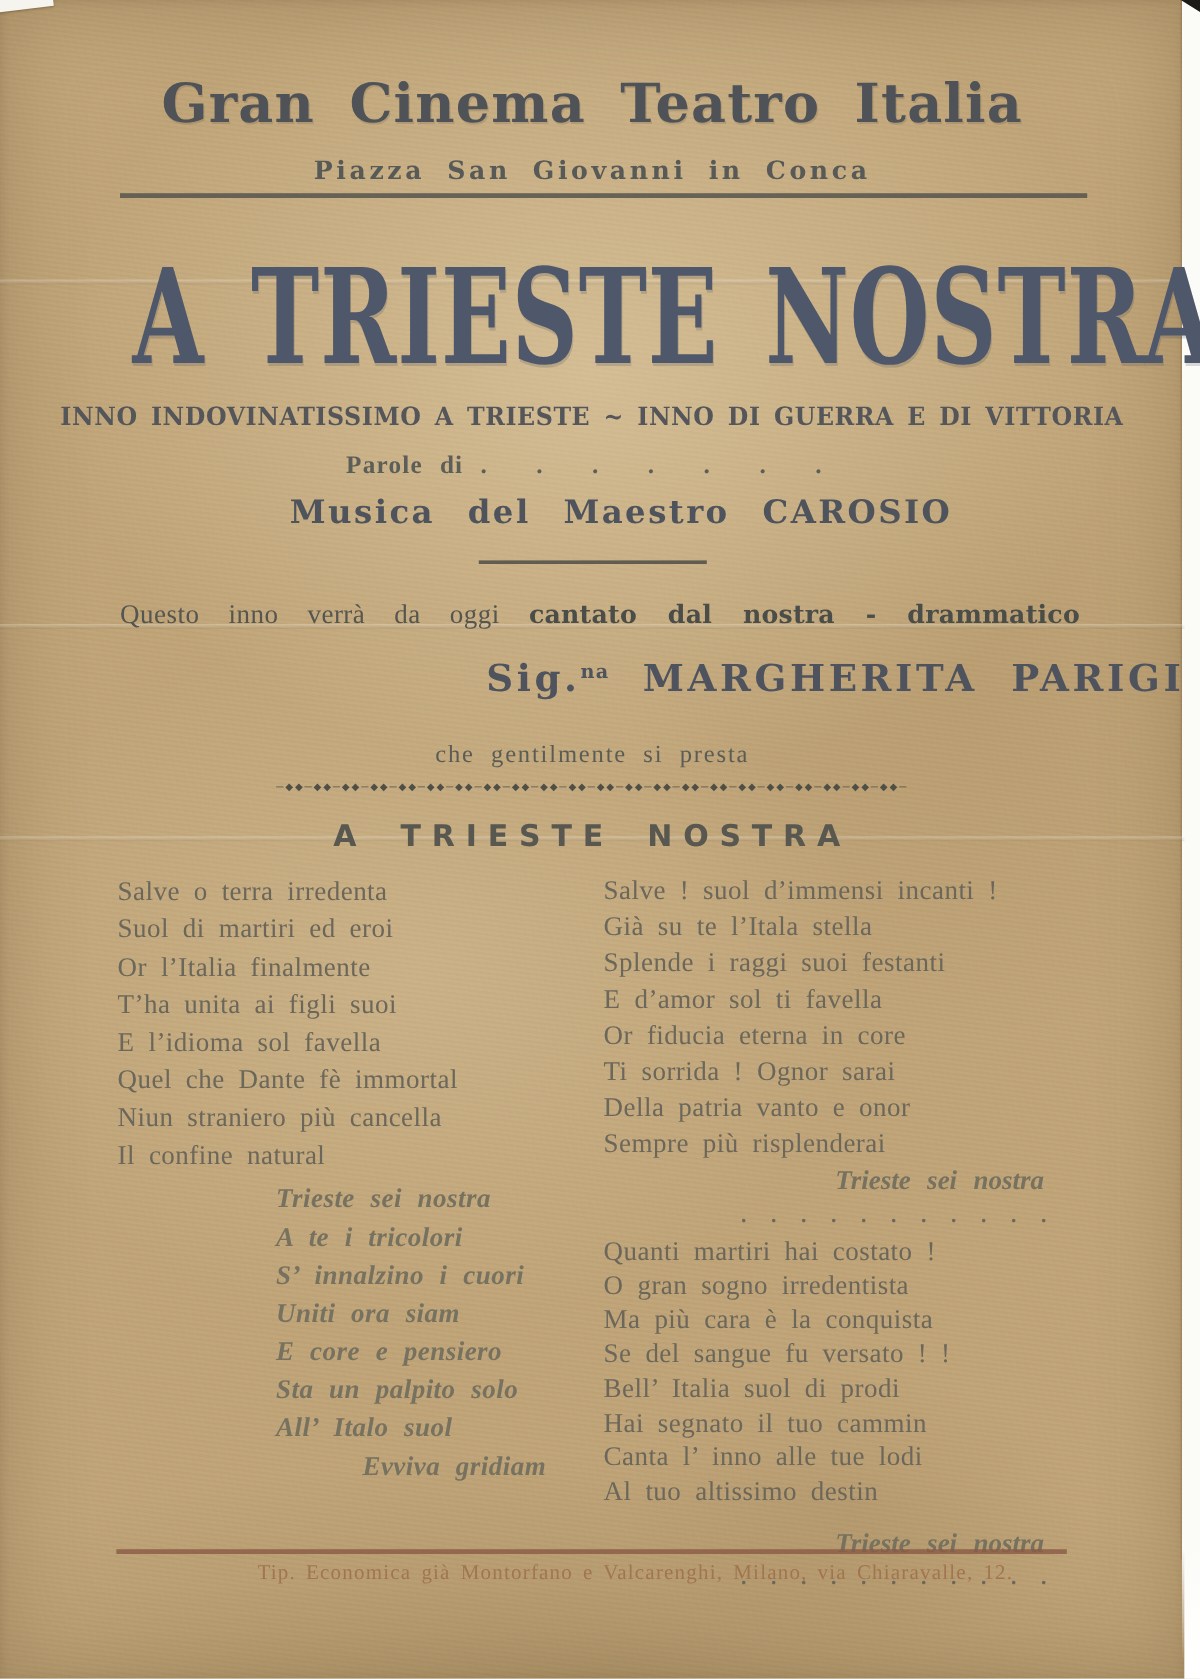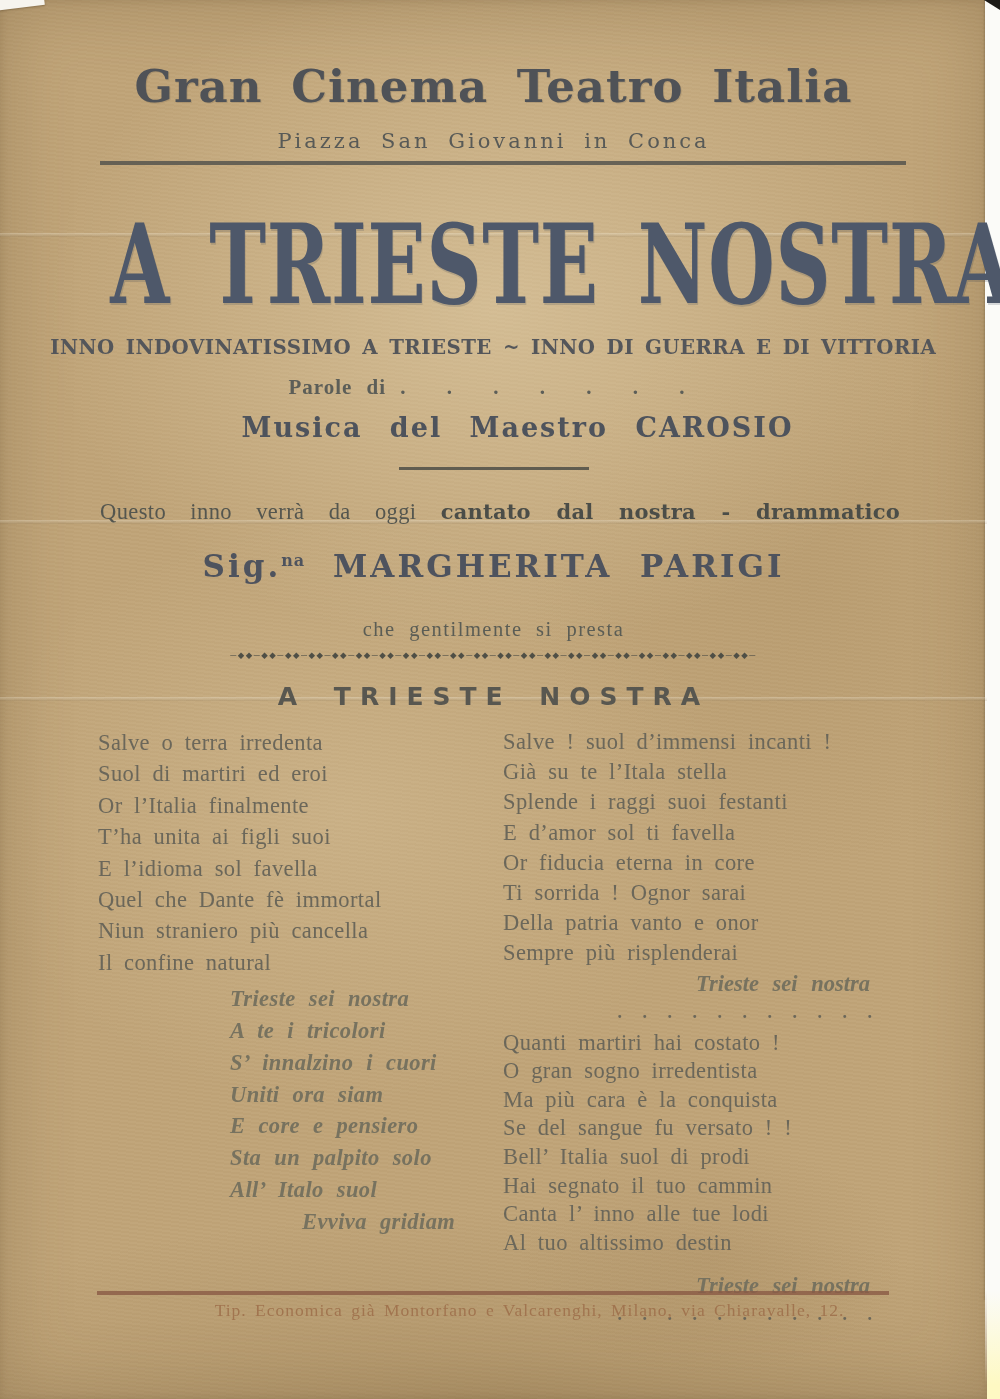--- a/index.html
+++ b/index.html
@@ -1,18 +1,18 @@
 <!DOCTYPE html>
 <html><head>
 <meta charset="utf-8">
 <style>
   html,body{margin:0;padding:0;background:#e8e6e0;}
   .page{
     position:relative;width:1000px;height:1399px;overflow:hidden;
-    font-family:"Liberation Serif",serif;background:#fef9c3;
+    font-family:"Liberation Serif",serif;background:#ffffff;
   }
   .paper{
     position:absolute;left:0;top:0;width:987px;height:1399px;
     background-color:#c0a478;
     background-image:
       radial-gradient(ellipse 65% 35% at 50% 22%, rgba(255,242,208,0.32), rgba(255,242,208,0) 70%),
       radial-gradient(ellipse 55% 30% at 35% 58%, rgba(250,236,200,0.18), rgba(250,236,200,0) 70%),
       radial-gradient(ellipse 40% 28% at 82% 42%, rgba(135,105,60,0.10), rgba(135,105,60,0) 72%),
       radial-gradient(ellipse 85% 18% at 50% 100%, rgba(115,90,50,0.20), rgba(115,90,50,0) 75%),
       radial-gradient(ellipse 28% 12% at 72% 90%, rgba(130,100,60,0.12), rgba(130,100,60,0) 70%),
@@ -26,41 +26,41 @@
   .scan-strip-shadow{position:absolute;right:13px;top:0;width:4px;height:1300px;
     background:linear-gradient(to right, rgba(60,45,25,0), rgba(60,45,25,.35));}
   .corner-tear-tl{position:absolute;left:-8px;top:-9px;width:52px;height:17px;background:#f6f4ee;
     transform:rotate(-7deg);box-shadow:0 1px 2px rgba(80,60,30,.4);}
   .corner-black-tr{position:absolute;right:0;top:0;width:16px;height:10px;background:#1c1a17;
     clip-path:polygon(0 0,100% 0,100% 100%);}
   .blk{position:absolute;left:0;width:987px;text-align:center;color:#55584f;}
 
   .venue{top:60px;font-family:"DejaVu Serif",serif;font-weight:bold;font-size:45px;
     color:#4f5257;letter-spacing:1px;word-spacing:12px;text-shadow:1px 1px 0 rgba(60,55,45,.15);}
-  .address{top:129px;font-family:"DejaVu Serif",serif;font-weight:normal;font-size:21px;
+  .address{top:129px;font-family:"DejaVu Serif",serif;font-weight:bold;font-size:21px;
     color:#585a57;letter-spacing:3px;word-spacing:8px;}
   .rule1{position:absolute;top:161px;left:100px;width:806px;height:4px;background:#56554e;opacity:.85;}
 
   .main-title{top:200px;color:#4e586a;}
   .main-title .tt{display:inline-block;font-family:"DejaVu Serif",serif;font-weight:bold;font-size:93px;
     letter-spacing:1px;word-spacing:14px;transform:scale(.82,1.18);transform-origin:center top;
     white-space:nowrap;text-shadow:1px 2px 0 rgba(50,60,80,.18);}
   .subtitle{top:334px;font-family:"DejaVu Serif",serif;font-weight:bold;font-size:21px;color:#54565a;}
   .subtitle .tt{display:inline-block;transform:scaleX(.94);transform-origin:center;letter-spacing:.5px;word-spacing:4px;white-space:nowrap;}
   .parole{top:375px;font-size:21px;font-weight:bold;color:#5c5e58;letter-spacing:1px;word-spacing:8px;}
   .parole .dots{letter-spacing:14px;font-weight:bold;}
   .musica{top:412px;font-family:"DejaVu Serif",serif;font-weight:bold;font-size:27px;
     color:#4e535c;letter-spacing:2px;word-spacing:16px;margin-left:24px;}
   .rule2{position:absolute;top:467px;left:399px;width:190px;height:3px;background:#4e4d46;opacity:.85;}
 
   .announce{top:499px;left:100px;width:800px;text-align:justify;text-align-last:justify;
     font-size:22.5px;color:#54564f;word-spacing:9px;letter-spacing:.4px;position:absolute;}
   .announce b{font-family:"DejaVu Serif",serif;font-size:21px;letter-spacing:.2px;color:#4b4d48;}
   .singer{top:548px;font-family:"DejaVu Serif",serif;font-weight:bold;font-size:31px;
-    color:#4e535e;letter-spacing:3px;word-spacing:14px;}
+    color:#4e535e;letter-spacing:3px;word-spacing:14px;text-align:right;}
   .singer sup{font-size:16px;letter-spacing:1px;}
   .note{top:618px;font-size:20.5px;color:#5b5d55;letter-spacing:1.5px;word-spacing:7px;}
   .ornament{top:650px;font-size:8.5px;color:#4f4f46;letter-spacing:1.5px;white-space:nowrap;overflow:hidden;}
 
   .song-title{top:682px;font-family:"DejaVu Sans",sans-serif;font-weight:bold;font-size:25px;
     color:#585750;letter-spacing:9px;word-spacing:10px;}
 
   .lyrics{position:absolute;top:727px;left:98px;width:800px;display:flex;}
   .col-left{flex:0 0 405px;font-family:Liberation Serif, serif;}
   .col-right{flex:1;}

